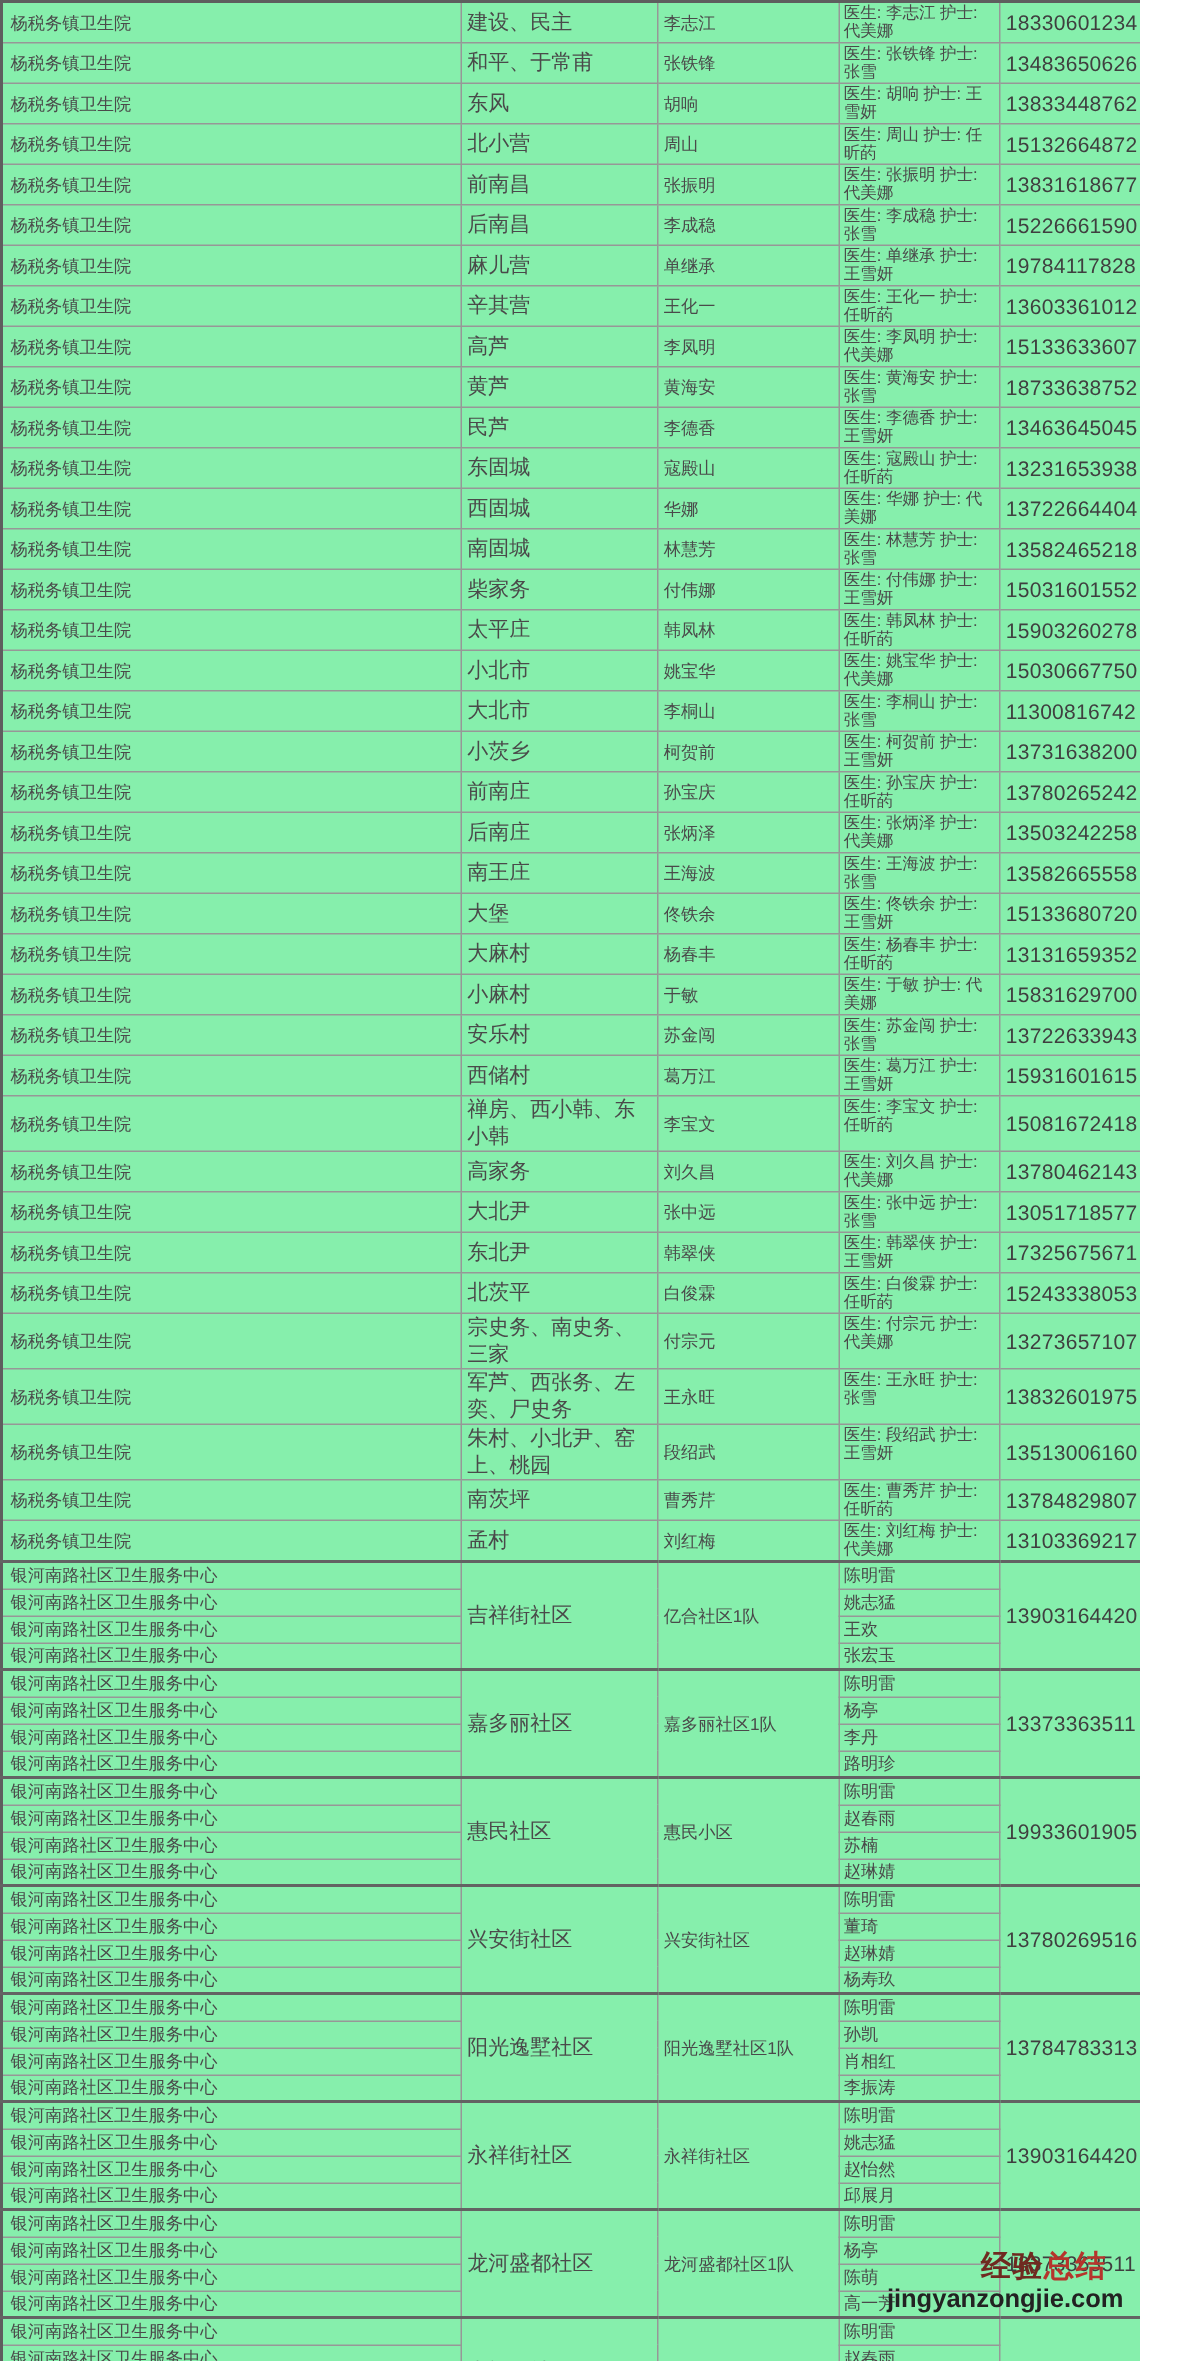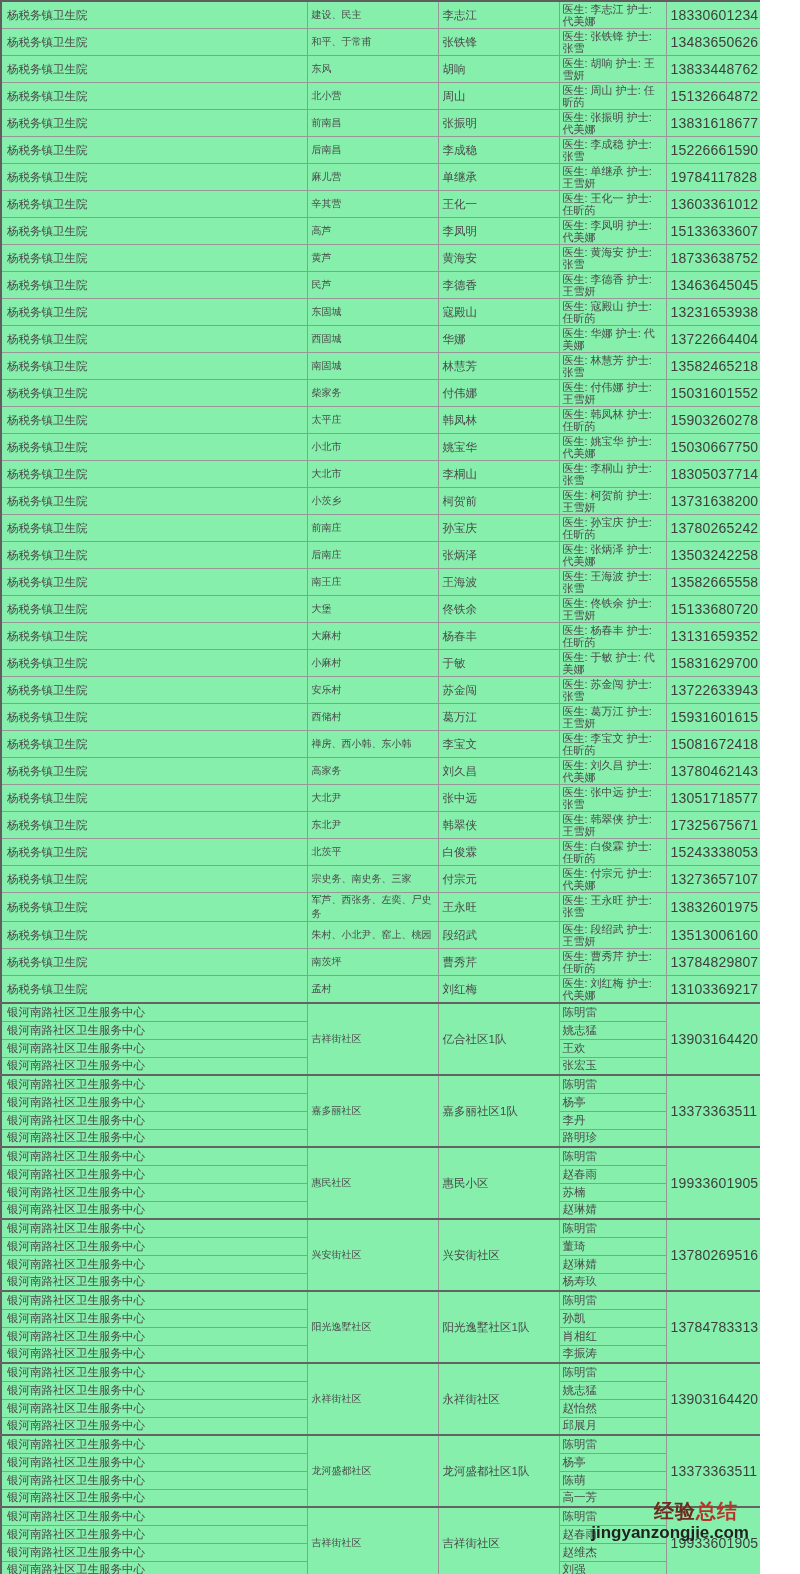--- a/index.html
+++ b/index.html
@@ -4,21 +4,21 @@
 <style>
   html,body{margin:0;padding:0;background:#ffffff;}
   body{width:800px;font-family:"Liberation Sans","DejaVu Sans",sans-serif;position:relative;}
   .page{width:760px;height:1574px;position:relative;overflow:hidden;background:#86efac;}
   table{border-collapse:collapse;table-layout:fixed;width:799px;margin:0;}
   td{border:1px solid #979797;color:#4a4a4a;overflow:hidden;vertical-align:middle;
      white-space:normal;word-break:break-all;}
   tr.row-clinic{height:25px;}
   tr.s2{height:18px;}
   td.c1{padding:0 2px 0 5px;font-size:11.5px;}
-  td.c2{padding:0 2px 0 4px;font-size:10px;}
+  td.c2{padding:0 2px 0 4px;font-size:14px;}
   td.c3{padding:0 2px 0 4px;font-size:11.5px;}
   td.c4{padding:1px 2px 1px 3px;font-size:11px;line-height:12px;vertical-align:top;}
   td.c4m{padding:0 2px 0 3px;font-size:11.5px;vertical-align:middle;}
   td.c5{padding:0 2px 0 4px;font-size:14px;color:#3f3f3f;letter-spacing:0.2px;margin-top:28px;}
   table{border:2px solid #5e5e5e;}
   tr.group-start td{border-top:2px solid #636363;}
   .watermark{position:absolute;right:0px;top:1501px;width:170px;text-align:right;
              line-height:1;z-index:5;background:transparent;}
   .wm-cn{font-size:20px;font-weight:bold;letter-spacing:1px;padding-right:22px;white-space:nowrap;}
   .wm-p1{color:#6f2a20;}
@@ -155,21 +155,21 @@
           <td class="c2">小北市</td>
           <td class="c3">姚宝华</td>
           <td class="c4">医生: 姚宝华 护士: 代美娜</td>
           <td class="c5">15030667750</td>
         </tr>
         <tr class="row-clinic">
           <td class="c1">杨税务镇卫生院</td>
           <td class="c2">大北市</td>
           <td class="c3">李桐山</td>
           <td class="c4">医生: 李桐山 护士: 张雪</td>
-          <td class="c5">18305037714</td>
+          <td class="c5">11300816742</td>
         </tr>
         <tr class="row-clinic">
           <td class="c1">杨税务镇卫生院</td>
           <td class="c2">小茨乡</td>
           <td class="c3">柯贺前</td>
           <td class="c4">医生: 柯贺前 护士: 王雪妍</td>
           <td class="c5">13731638200</td>
         </tr>
         <tr class="row-clinic">
           <td class="c1">杨税务镇卫生院</td>

